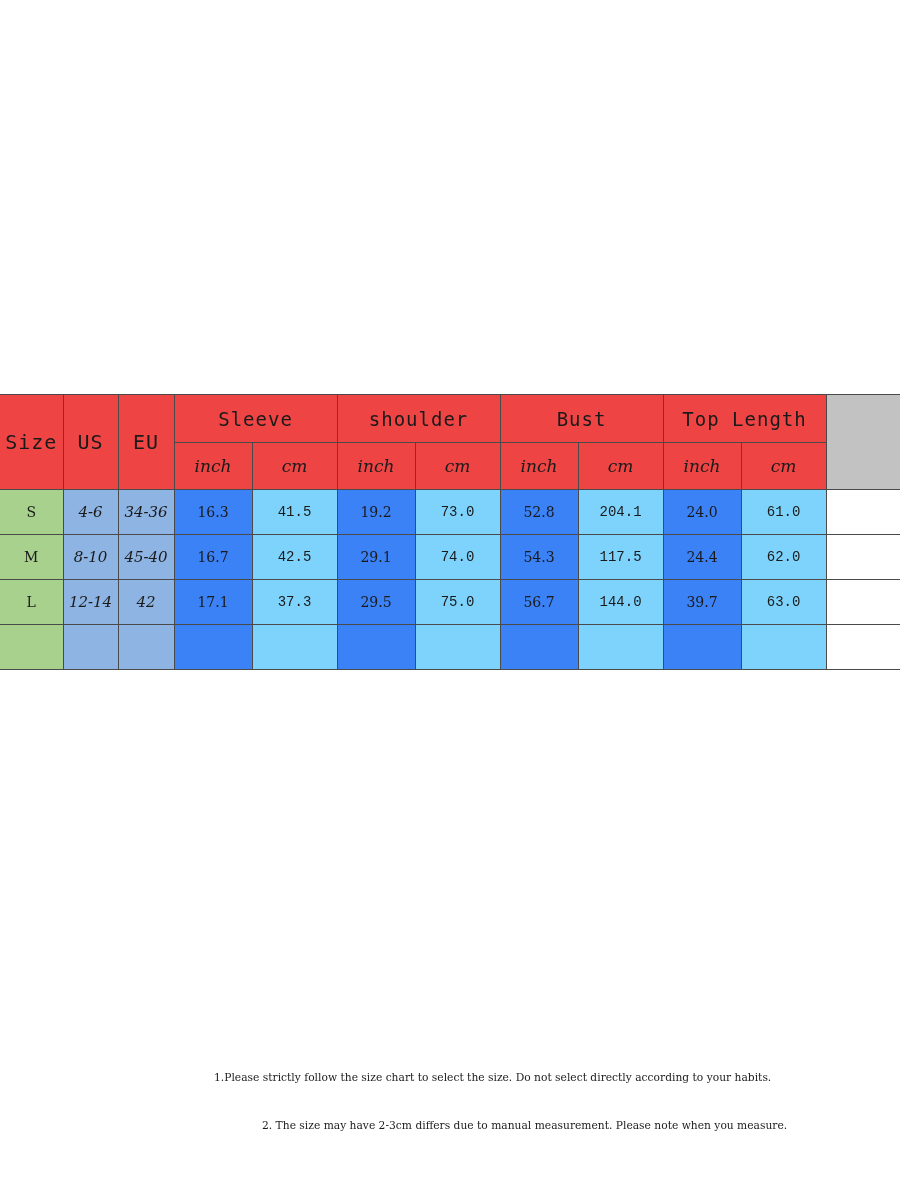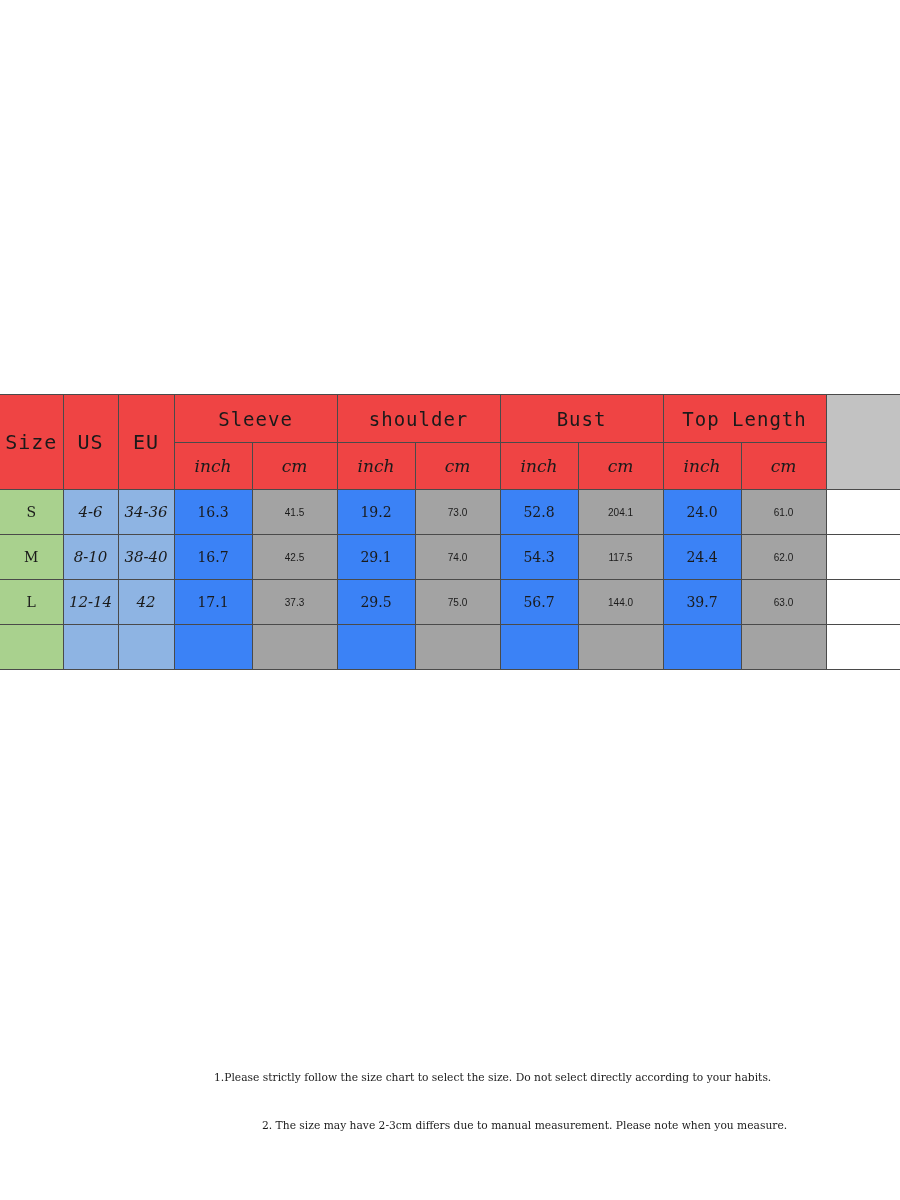--- a/index.html
+++ b/index.html
@@ -96,23 +96,23 @@
     font-size: 15px;
     color: #111;
   }
   .c-inch {
     background: #3b82f6;
     font-family: "DejaVu Serif", serif;
     font-size: 14px;
     color: #1a1a1a;
   }
   .c-cm {
-    background: #a3a3a3;
-    font-family: Liberation Sans, sans-serif;
-    font-size: 10px;
+    background: #7dd3fc;
+    font-family: Liberation Mono, monospace;
+    font-size: 14px;
     color: #1a1a1a;
   }
   .c-tail {
     background: #ffffff;
   }
 
   
   col.w-size   { width: 63px; }
   col.w-us     { width: 55px; }
   col.w-eu     { width: 56px; }
@@ -198,21 +198,21 @@
         <td class="c-cm">73.0</td>
         <td class="c-inch">52.8</td>
         <td class="c-cm">204.1</td>
         <td class="c-inch">24.0</td>
         <td class="c-cm">61.0</td>
         <td class="c-tail"></td>
       </tr>
       <tr>
         <td class="c-size">M</td>
         <td class="c-region">8-10</td>
-        <td class="c-region">38-40</td>
+        <td class="c-region">45-40</td>
         <td class="c-inch">16.7</td>
         <td class="c-cm">42.5</td>
         <td class="c-inch">29.1</td>
         <td class="c-cm">74.0</td>
         <td class="c-inch">54.3</td>
         <td class="c-cm">117.5</td>
         <td class="c-inch">24.4</td>
         <td class="c-cm">62.0</td>
         <td class="c-tail"></td>
       </tr>

